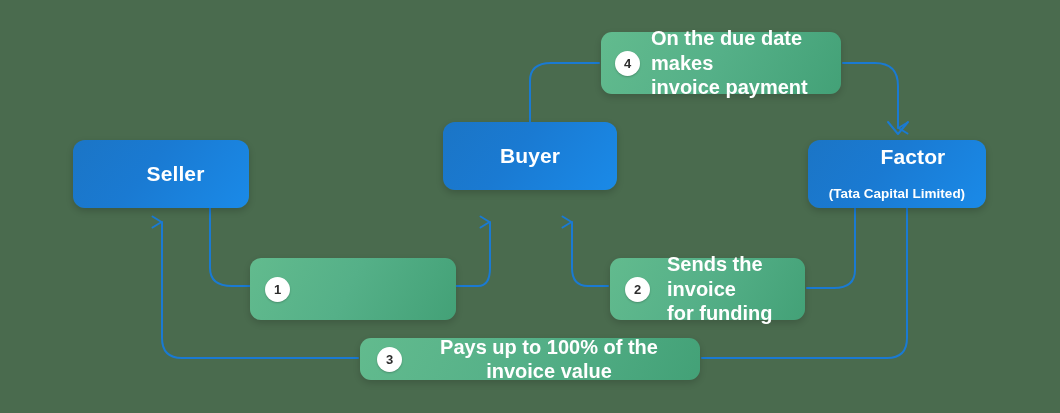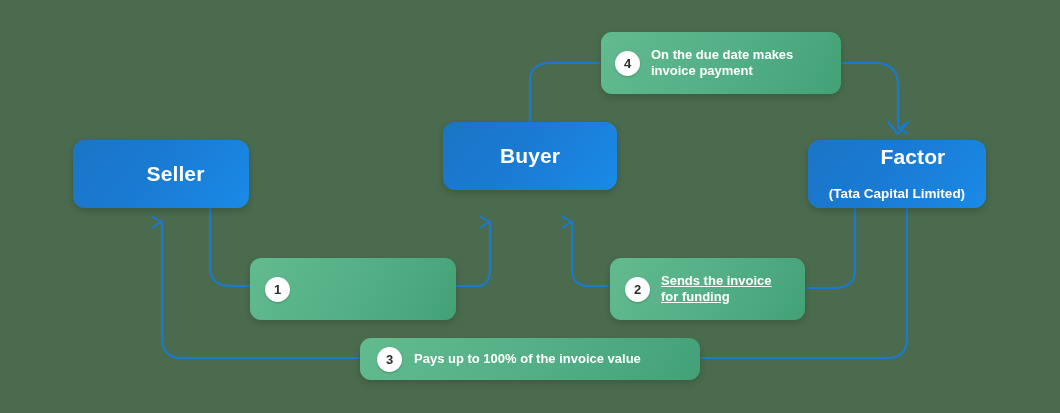--- a/index.html
+++ b/index.html
@@ -78,34 +78,34 @@
     background: #ffffff;
     color: #2d2d2d;
     font-size: 13px;
     font-weight: 700;
     display: flex;
     align-items: center;
     justify-content: center;
     box-shadow: 0 1px 2px rgba(0,0,0,0.22);
   }
   .step .step-text {
-    font-size: 13px;
+    font-size: 20px;
     font-weight: 600;
     line-height: 1.22;
     white-space: pre-line;
   }
 
   #step-1 { left: 250px; top: 258px; width: 206px; height: 62px; padding: 0 14px 0 15px; }
   #step-1 .step-text { margin-left: 11px; }
 
   #step-2 { left: 610px; top: 258px; width: 195px; height: 62px; padding: 0 14px 0 15px; }
-  #step-2 .step-text { margin-left: 11px; text-decoration: underline; }
+  #step-2 .step-text { margin-left: 17px; }
 
   #step-3 { left: 360px; top: 338px; width: 340px; height: 42px; padding: 0 16px 0 17px; }
-  #step-3 .step-text { margin-left: 12px; }
+  #step-3 .step-text { margin-left: 12px; text-align: center; }
 
   #step-4 { left: 601px; top: 32px; width: 240px; height: 62px; padding: 0 14px 0 14px; }
   #step-4 .step-text { margin-left: 11px; }
 </style>
 </head>
 <body style="background: rgb(74, 107, 78);">
 
 <div id="canvas">
 
   <svg id="connectors" viewBox="0 0 1060 413" width="1060" height="413">

